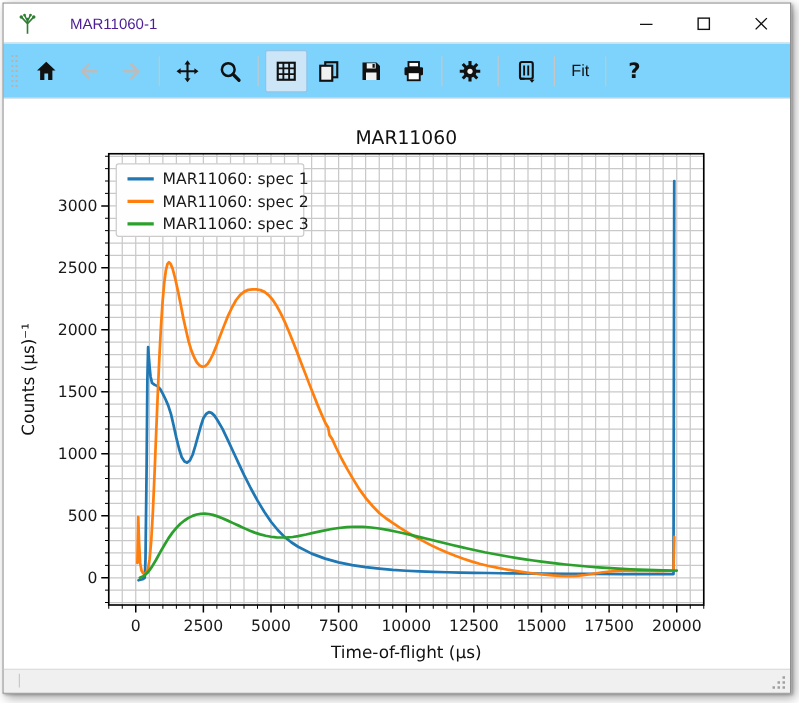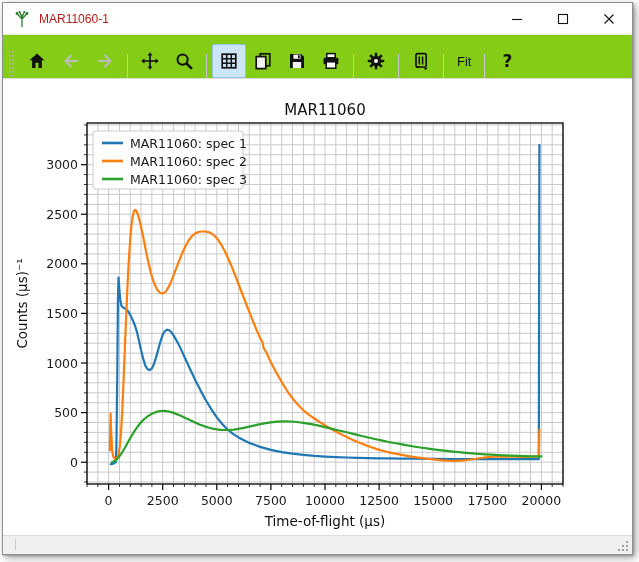--- a/index.html
+++ b/index.html
@@ -10,29 +10,29 @@
   }
   .window {
     position:absolute; left:2px; top:2px; width:629px; height:551px;
     background:#ffffff; border:1px solid #8f8f8f;
     box-shadow:3px 3px 8px rgba(0,0,0,.35), 1px 1px 2px rgba(0,0,0,.25);
     display:flex; flex-direction:column;
   }
   
   .titlebar { height:31px; background:#ffffff; display:flex; align-items:center; flex:0 0 auto; }
   .app-logo { width:20px; height:20px; margin-left:9px; flex:0 0 auto; }
-  .title-text { font-size:12px; color:#b91c1c; margin-left:7px; white-space:nowrap; }
+  .title-text { font-size:12px; color:#4c1d95; margin-left:24px; white-space:nowrap; }
   .win-btns { margin-left:auto; display:flex; height:100%; }
   .win-btn { width:46px; height:100%; display:flex; align-items:center; justify-content:center; }
   .win-btn svg { display:block; }
   
   .toolbar {
-    height:43px; background:#84cc16; flex:0 0 auto;
+    height:43px; background:#7dd3fc; flex:0 0 auto;
     border-top:1px solid #e6e6e6; border-bottom:1px solid #dcdcdc;
-    display:flex; align-items:flex-end; padding-left:3px;
+    display:flex; align-items:center; padding-left:3px;
   }
   .tb-handle { margin:0 5px 0 3px; }
   .tb-btn {
     width:32px; height:32px; display:flex; align-items:center; justify-content:center;
     border:1px solid transparent; border-radius:2px; flex:0 0 auto;
   }
   .tb-btn.checked { background:#cde6f7; border-color:#92c4e8; }
   .tb-sep { width:1px; height:24px; background:#c6c6c6; margin:0 5px; flex:0 0 auto; }
   .tb-text { font-size:13px; color:#111; padding:0 7px; }
   .tb-help { font-family:"DejaVu Sans", sans-serif; font-size:17px; font-weight:bold; color:#111; }

